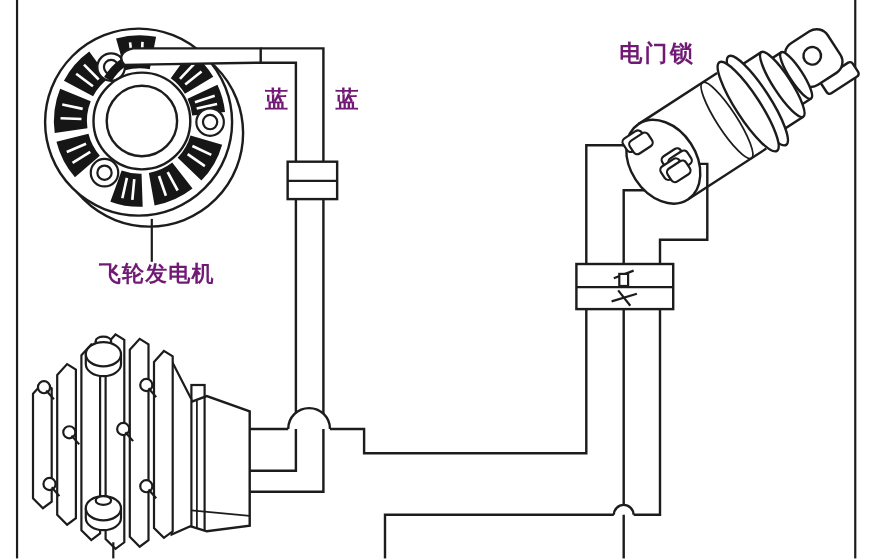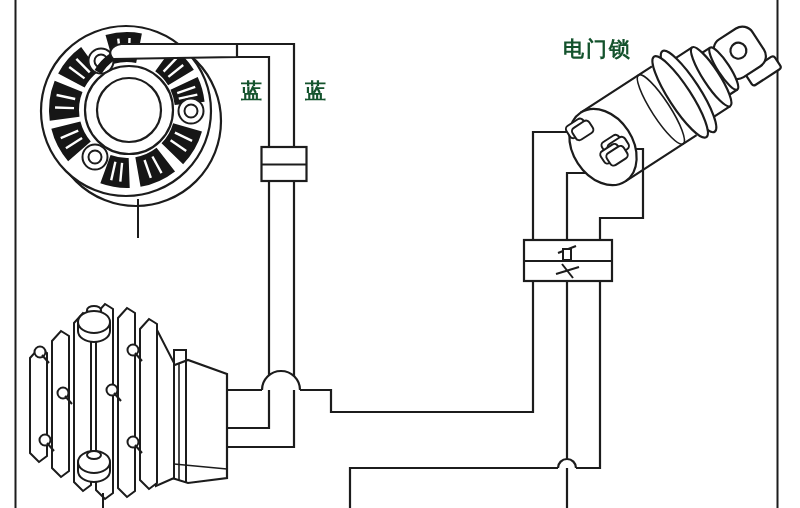--- a/index.html
+++ b/index.html
@@ -2,21 +2,21 @@
 <html><head>
 <meta charset="utf-8">
 <style>
   html,body{margin:0;padding:0;background:#ffffff;}
   .stage{
     position:relative;width:800px;height:508px;background:#ffffff;overflow:hidden;
     font-family:"Liberation Sans","DejaVu Sans",sans-serif;color:#1c1c1c;
   }
   .stage svg{position:absolute;left:0;top:0;}
   .lbl{
-    position:absolute;color:#14532d;font-weight:600;line-height:1;
+    position:absolute;color:#701a75;font-weight:600;line-height:1;
     white-space:nowrap;user-select:none;
   }
   .lbl-blue{font-size:21px;}
   .lbl-switch{font-size:21px;letter-spacing:2px;}
   .lbl-gen{font-size:20px;letter-spacing:1px;}
 </style>
 </head>
 <body>
 
 <div class="stage">
@@ -197,13 +197,14 @@
 
     <g stroke="#1c1c1c" stroke-width="2">
       <line x1="138" y1="199" x2="138" y2="238"></line>
       <line x1="103" y1="493" x2="103" y2="508"></line>
     </g>
   </svg>
 
   <div class="lbl lbl-blue" style="left:241px;top:80px">蓝</div>
   <div class="lbl lbl-blue" style="left:305px;top:80px">蓝</div>
   <div class="lbl lbl-switch" style="left:563px;top:38px">电门锁</div>
+  <div class="lbl lbl-gen" style="left:90px;top:239px">飞轮发电机</div>
 </div>
 
 </body></html>

